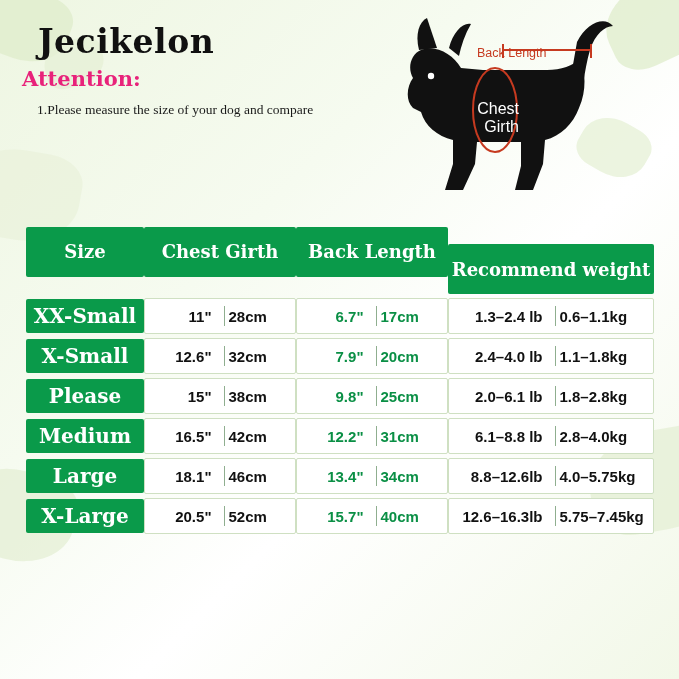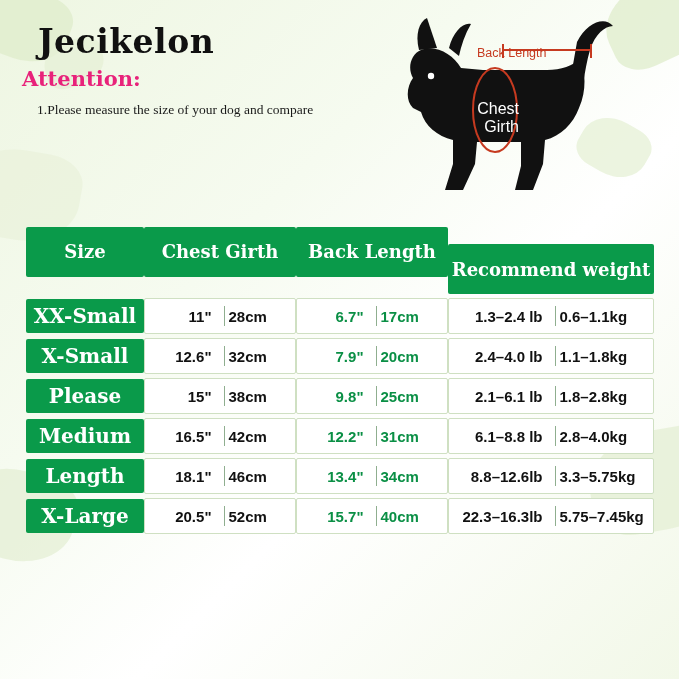--- a/index.html
+++ b/index.html
@@ -318,21 +318,21 @@
                 <div class="pair">
                   <span class="a">9.8"</span>
                   <span class="sep"></span>
                   <span class="b">25cm</span>
                 </div>
               </div>
             </td>
           <td class="c-data">
               <div class="cell">
                 <div class="pair">
-                  <span class="a">2.1–6.1 lb</span>
+                  <span class="a">2.0–6.1 lb</span>
                   <span class="sep"></span>
                   <span class="b">1.8–2.8kg</span>
                 </div>
               </div>
             </td>
         </tr>
 
         <tr>
           <td class="c-size">
               <div class="cell">Medium</div>
@@ -361,21 +361,21 @@
                   <span class="a">6.1–8.8 lb</span>
                   <span class="sep"></span>
                   <span class="b">2.8–4.0kg</span>
                 </div>
               </div>
             </td>
         </tr>
 
         <tr>
           <td class="c-size">
-              <div class="cell">Length</div>
+              <div class="cell">Large</div>
             </td>
           <td class="c-data">
               <div class="cell">
                 <div class="pair">
                   <span class="a">18.1"</span>
                   <span class="sep"></span>
                   <span class="b">46cm</span>
                 </div>
               </div>
             </td>
@@ -386,21 +386,21 @@
                   <span class="sep"></span>
                   <span class="b">34cm</span>
                 </div>
               </div>
             </td>
           <td class="c-data">
               <div class="cell">
                 <div class="pair">
                   <span class="a">8.8–12.6lb</span>
                   <span class="sep"></span>
-                  <span class="b">3.3–5.75kg</span>
+                  <span class="b">4.0–5.75kg</span>
                 </div>
               </div>
             </td>
         </tr>
 
         <tr>
           <td class="c-size">
               <div class="cell">X-Large</div>
             </td>
           <td class="c-data">
@@ -417,21 +417,21 @@
                 <div class="pair">
                   <span class="a">15.7"</span>
                   <span class="sep"></span>
                   <span class="b">40cm</span>
                 </div>
               </div>
             </td>
           <td class="c-data">
               <div class="cell">
                 <div class="pair">
-                  <span class="a">22.3–16.3lb</span>
+                  <span class="a">12.6–16.3lb</span>
                   <span class="sep"></span>
                   <span class="b">5.75–7.45kg</span>
                 </div>
               </div>
             </td>
         </tr>
 
       </tbody>
     </table>
 

